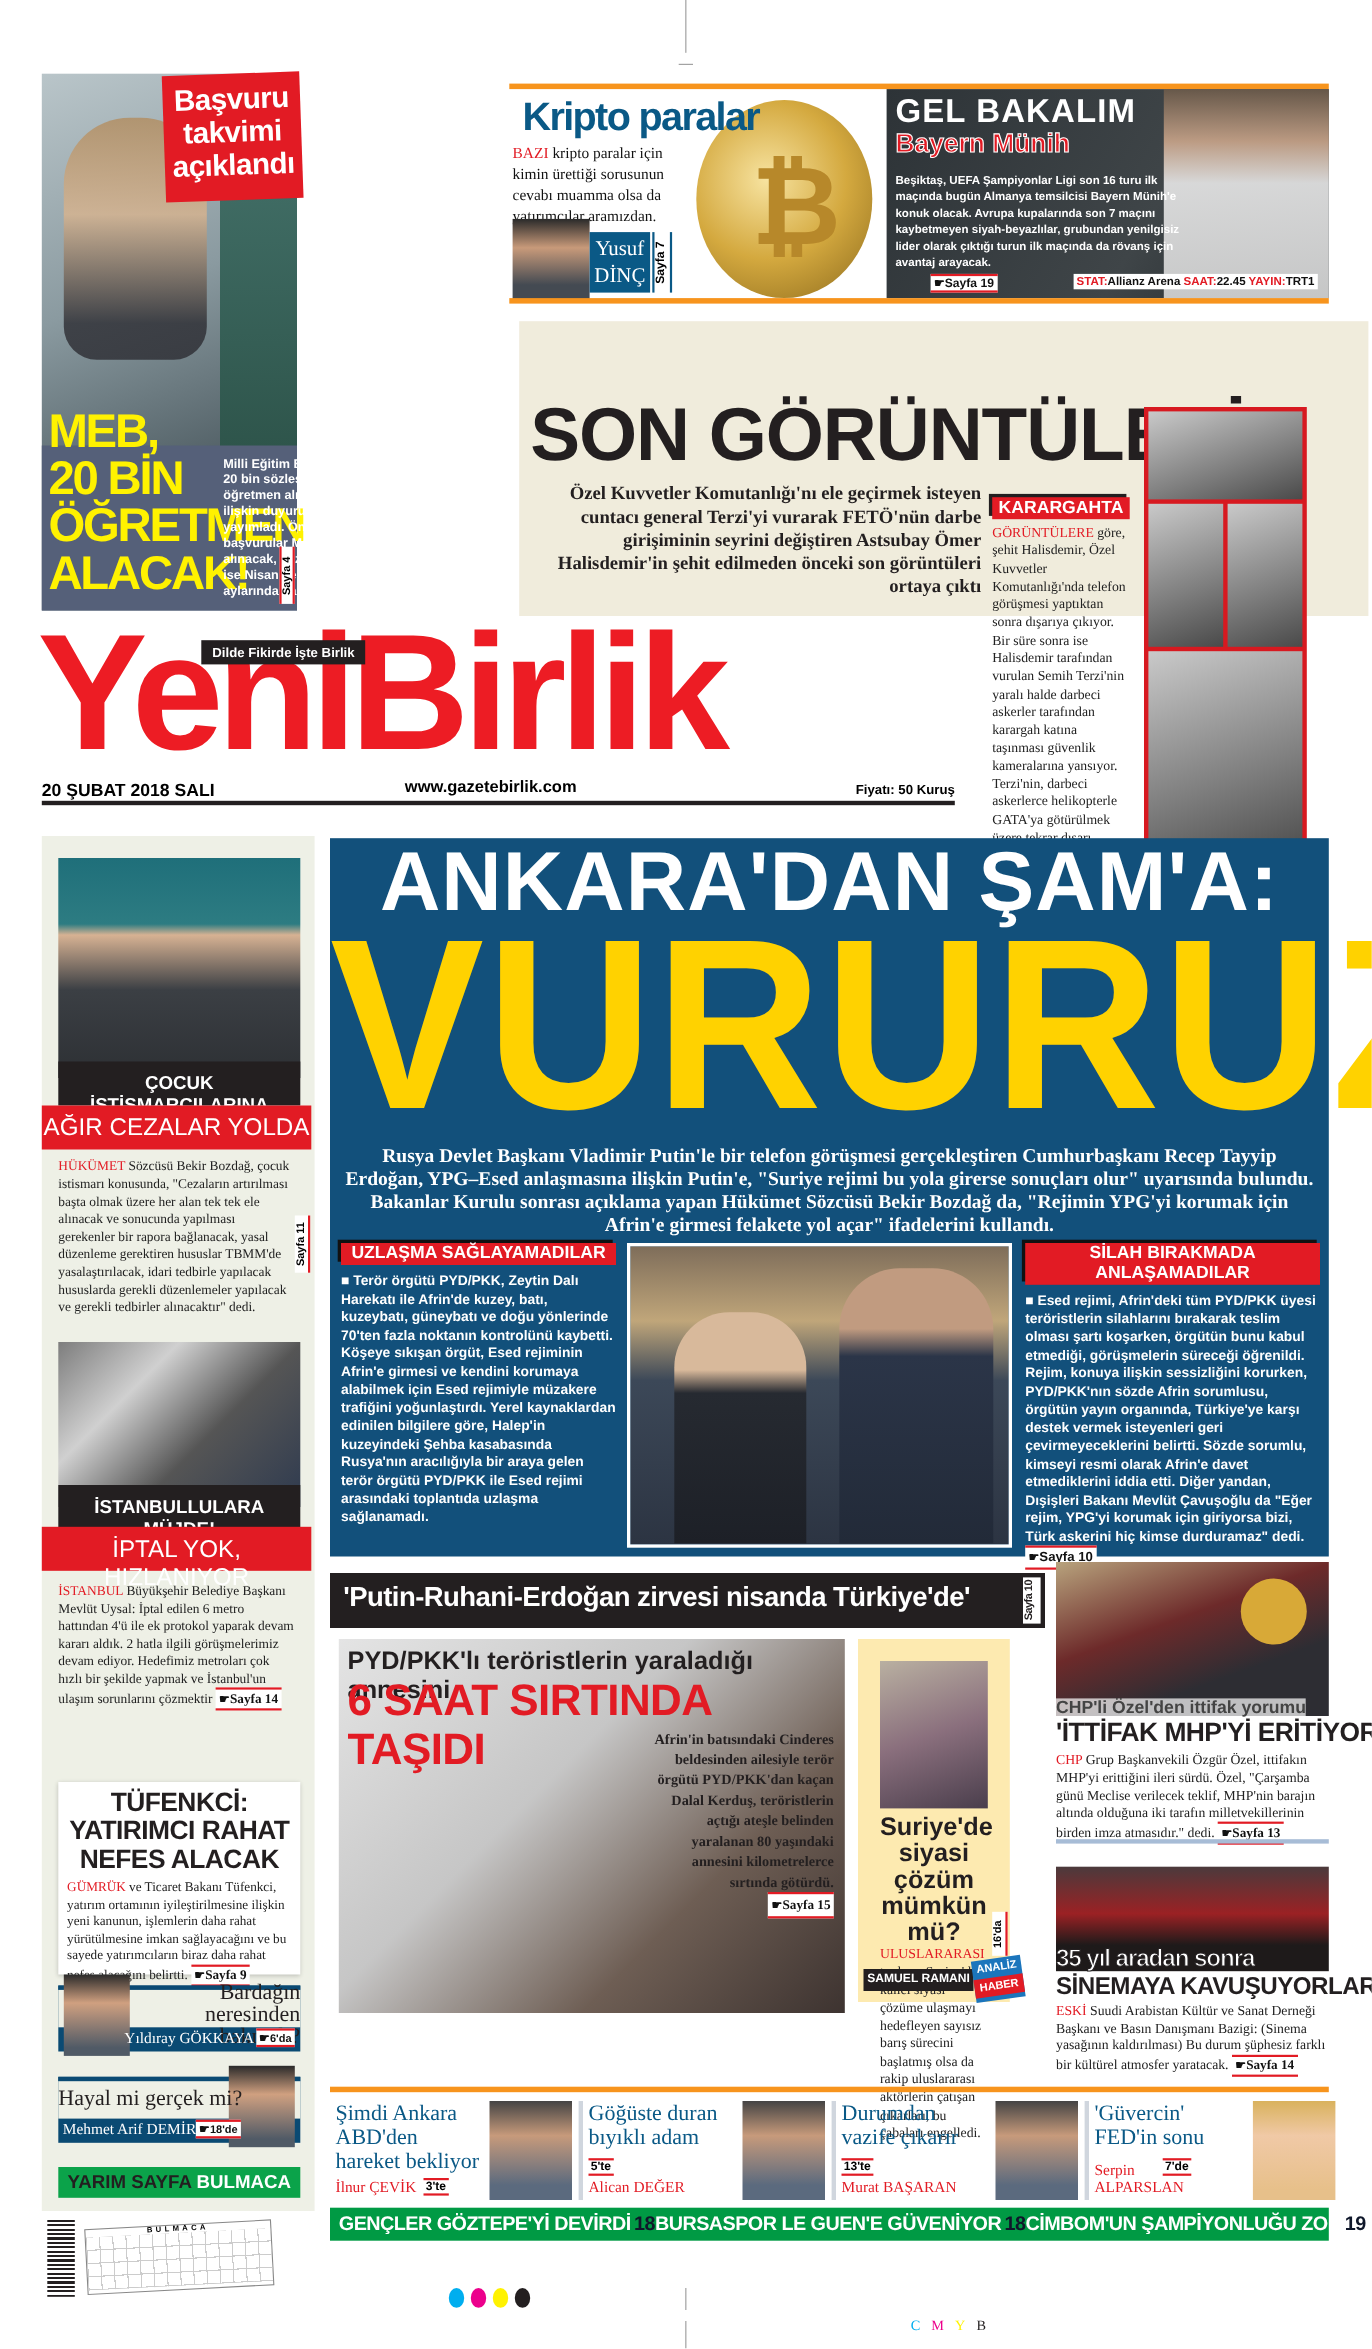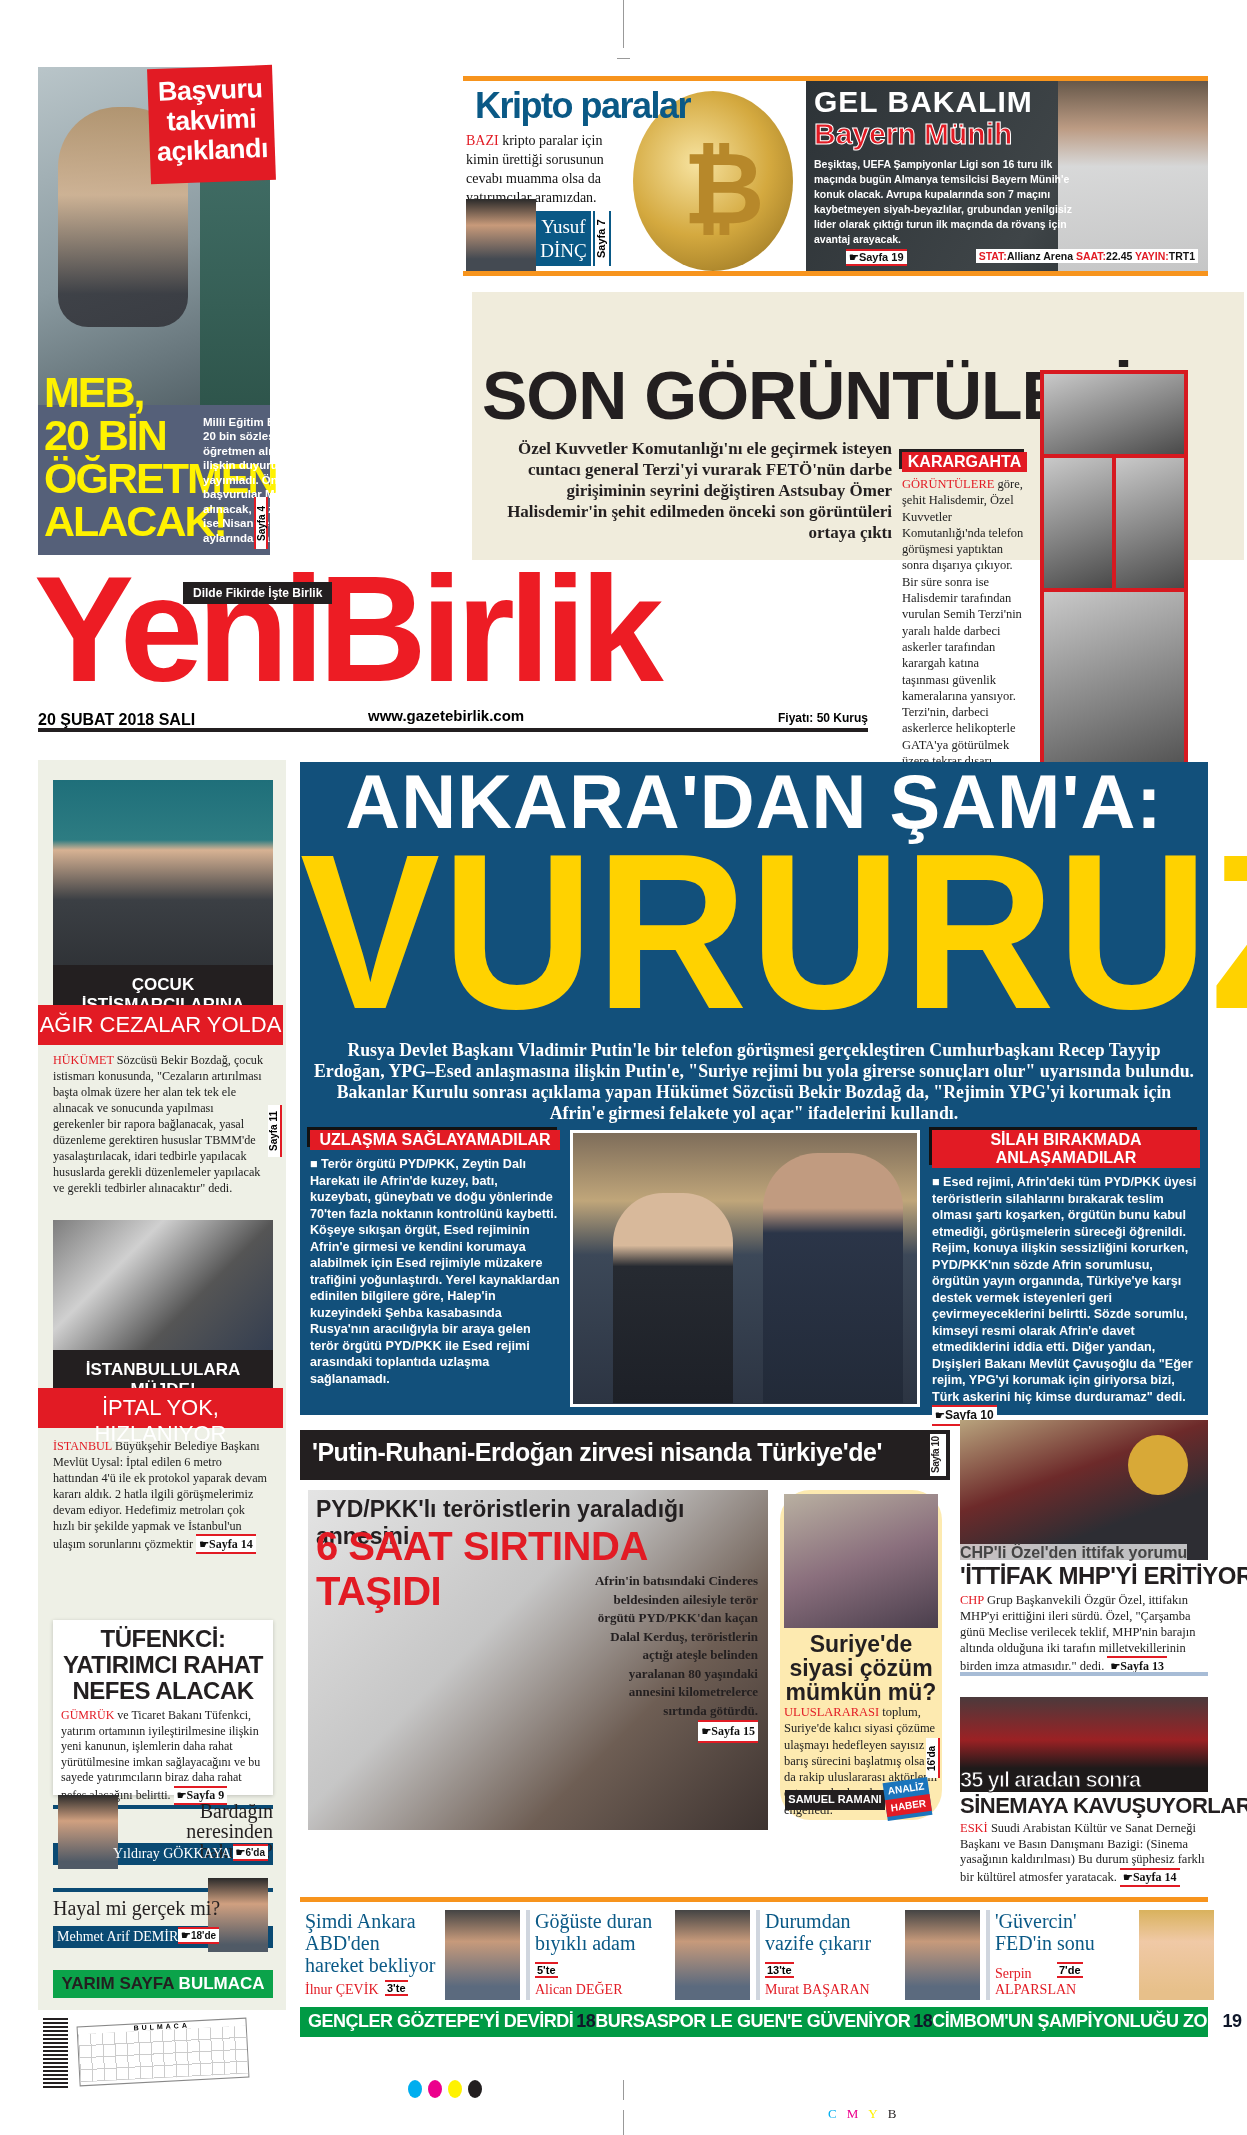--- a/index.html
+++ b/index.html
@@ -31,21 +31,21 @@
   #kripto .author-photo { left: 3px; top: 118px; width: 70px; height: 75px; background: linear-gradient(180deg, #2a2a2a 0%, #c89a7a 35%, #444a52 80%); }
   #kripto .author { left: 73px; top: 130px; width: 55px; height: 55px; background: #0a5986; color: #fff; font-size: 19px; line-height: 24px; text-align: center; padding-top: 4px; }
   #kripto .coin { left: 170px; top: 10px; width: 160px; height: 180px; border-radius: 50%; background: radial-gradient(circle at 40% 40%, #f7e3a0, #d4a93f 50%, #8c6a1c 100%); }
   #kripto .coin span { position: absolute; left: 50px; top: 40px; font-size: 100px; color: #b7882a; font-weight: 900; }
   #kripto .sayfa-v { left: 130px; top: 130px; width: 18px; height: 55px; background: #fff; border-left: 2px solid #0a5986; border-right: 2px solid #0a5986; font-size: 11px; font-weight: 700; writing-mode: vertical-rl; transform: rotate(180deg); text-align: center; }
 
   
   #bayern { left: 806px; top: 81px; width: 402px; height: 190px; background: linear-gradient(120deg, #2d3337 0%, #3f4548 60%, #1f2528 100%); }
   #bayern .player { right: 0; top: 0; width: 150px; height: 190px; background: linear-gradient(180deg, #6b5a4a 0%, #caa58a 25%, #e9e9e9 45%, #d8d8d8 100%); opacity: .9; }
   #bayern h3 { left: 8px; top: 4px; font-size: 30px; color: #fff; font-weight: 900; letter-spacing: 1px; }
-  #bayern h4 { left: 8px; top: 36px; font-size: 30px; color: #e21b24; font-weight: 900; -webkit-text-stroke: 1px #fff; }
+  #bayern h4 { left: 8px; top: 36px; font-size: 24px; color: #e21b24; font-weight: 900; -webkit-text-stroke: 1px #fff; }
   #bayern .txt { left: 8px; top: 76px; width: 270px; font-size: 10.5px; line-height: 15px; color: #fff; font-weight: 700; }
   #bayern .sayfa { position: absolute; left: 40px; top: 168px; font-size: 11px; }
   #bayern .info { right: 10px; top: 168px; background: #fff; font-size: 10.5px; font-weight: 700; padding: 1px 3px; color: #111; white-space: nowrap; }
 
   
   #halis { left: 472px; top: 292px; width: 772px; height: 268px; background: #f0ecdc; }
   #halis h1 { left: 10px; top: 4px; font-size: 68px; line-height: 66px; font-weight: 900; color: #231f20; letter-spacing: -1px; }
   #halis .sub { left: 10px; top: 146px; width: 410px; text-align: right; font-size: 17px; line-height: 21px; font-weight: 700; color: #231f20; font-family: "Liberation Serif", serif; }
   #halis .kbox { left: 430px; top: 160px; width: 125px; }
   #halis .klabel { background: #e21b24; color: #fff; font-weight: 700; font-size: 16px; text-align: center; padding: 1px 0; box-shadow: -3px -3px 0 #231f20; }
@@ -89,21 +89,21 @@
   
   #zirve { left: 300px; top: 1430px; width: 650px; height: 50px; background: #231f20; color: #fff; font-size: 25px; font-weight: 700; padding: 8px 12px; letter-spacing: -0.5px; white-space: nowrap; }
 
   
   #saat { left: 308px; top: 1490px; width: 460px; height: 340px; background: linear-gradient(135deg, #e4e4e4 0%, #c6c6c6 40%, #6e5e54 70%, #3d3330 100%); }
   #saat .h1 { left: 8px; top: 6px; font-size: 23px; font-weight: 900; color: #231f20; }
   #saat .h2 { left: 8px; top: 34px; font-size: 40px; font-weight: 900; color: #e21b24; letter-spacing: -0.5px; }
   #saat .txt { right: 10px; top: 82px; width: 170px; text-align: right; font-family: "Liberation Serif", serif; font-size: 13px; line-height: 18.5px; font-weight: 700; color: #231f20; }
 
   
-  #suriye { left: 780px; top: 1490px; width: 162px; height: 330px; background: #fdeab0; padding: 4px; border-radius: 30px; }
+  #suriye { left: 780px; top: 1490px; width: 138px; height: 330px; background: #fdeab0; padding: 20px; }
   #suriye .ph { height: 134px; background: linear-gradient(160deg, #b9b0a1 0%, #8a6f7d 50%, #4a3e4c 100%); }
   #suriye h3 { font-size: 23px; line-height: 24px; font-weight: 900; text-align: center; color: #231f20; margin-top: 4px; }
   #suriye .txt { font-family: "Liberation Serif", serif; font-size: 12.5px; line-height: 16.3px; color: #222; }
   #ramani { left: 785px; top: 1790px; width: 100px; height: 20px; background: #231f20; color: #fff; font-size: 11px; font-weight: 700; text-align: center; padding-top: 3px; }
   #analiz { left: 885px; top: 1780px; width: 45px; height: 38px; background: #1b75bc; color: #fff; font-size: 10px; font-weight: 900; text-align: center; line-height: 17px; transform: rotate(-8deg); }
 
   
   #chp { left: 960px; top: 1420px; width: 248px; height: 250px; }
   #chp .ph { left: 0; top: 0; width: 248px; height: 140px; background: linear-gradient(160deg, #b8a37d 0%, #6d2a2a 40%, #2d2d33 70%); }
   #chp .ph .flag { position: absolute; right: 20px; top: 15px; width: 60px; height: 60px; border-radius: 50%; background: #d8a937; }

